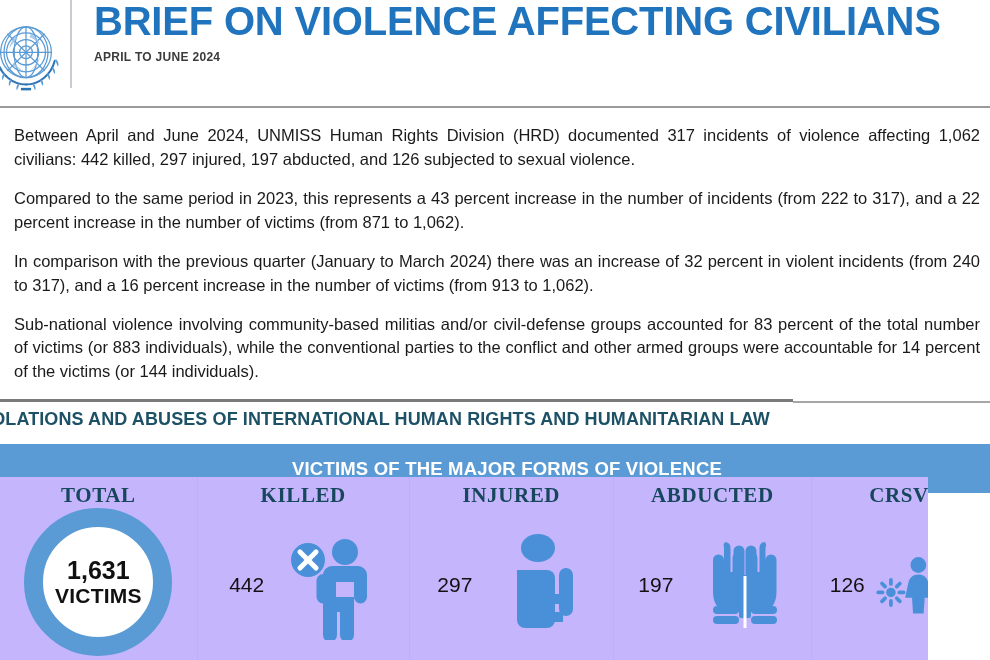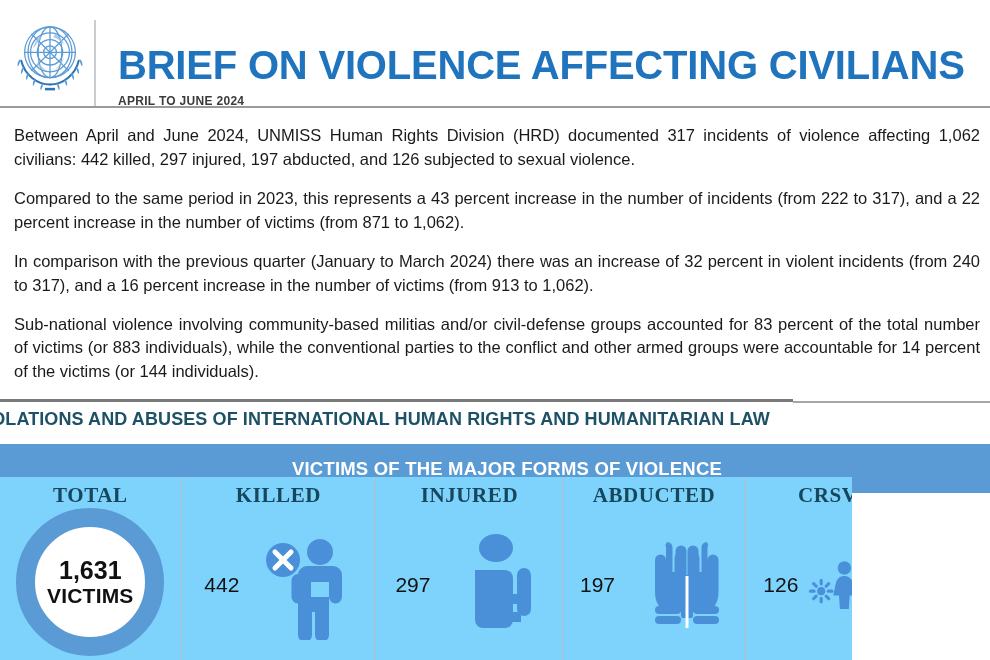--- a/index.html
+++ b/index.html
@@ -6,21 +6,21 @@
   body{
     width:990px;height:660px;overflow:hidden;background:#ffffff;
     font-family:"Liberation Sans",sans-serif;
     -webkit-font-smoothing:antialiased;
   }
   .page{position:relative;width:990px;height:660px;overflow:hidden;}
 
   
   .header{
     position:relative;height:108px;width:990px;box-sizing:border-box;
-    display:flex;align-items:flex-end;background:#fff;padding-left:24px;
+    display:flex;align-items:flex-start;background:#fff;
   }
   .logo-wrap{
     width:88px;height:108px;margin-left:-18px;
     display:flex;align-items:center;justify-content:center;flex:0 0 auto;
   }
   .logo-wrap svg{display:block;}
   .logo-rule{
     width:2px;height:88px;background:#c9ccd1;flex:0 0 auto;margin-right:22px;
   }
   .title-block{flex:1 1 auto;min-width:0;overflow:hidden;white-space:nowrap;}
@@ -67,22 +67,22 @@
     position:absolute;left:0;top:444px;width:990px;height:49px;
     background:#5b9bd5;display:flex;align-items:center;justify-content:center;padding-left:12px;
   }
   .banner-text{
     color:#ffffff;font-size:18.5px;font-weight:bold;letter-spacing:.2px;
     white-space:nowrap;
   }
 
   
   .cards{
-    position:absolute;left:0;top:477px;width:852px;height:183px;
-    display:flex;background:#7dd3fc;
+    position:absolute;left:0;top:477px;width:928px;height:183px;
+    display:flex;background:#c4b5fd;
   }
   .card{
     position:relative;box-sizing:border-box;
     border-right:1px solid #b9bcc0;
     display:flex;flex-direction:column;align-items:center;
     padding-top:6px;overflow:hidden;
   }
   .card.c-total{width:211px;}
   .card.c-killed{width:226px;}
   .card.c-injured{width:218px;}

